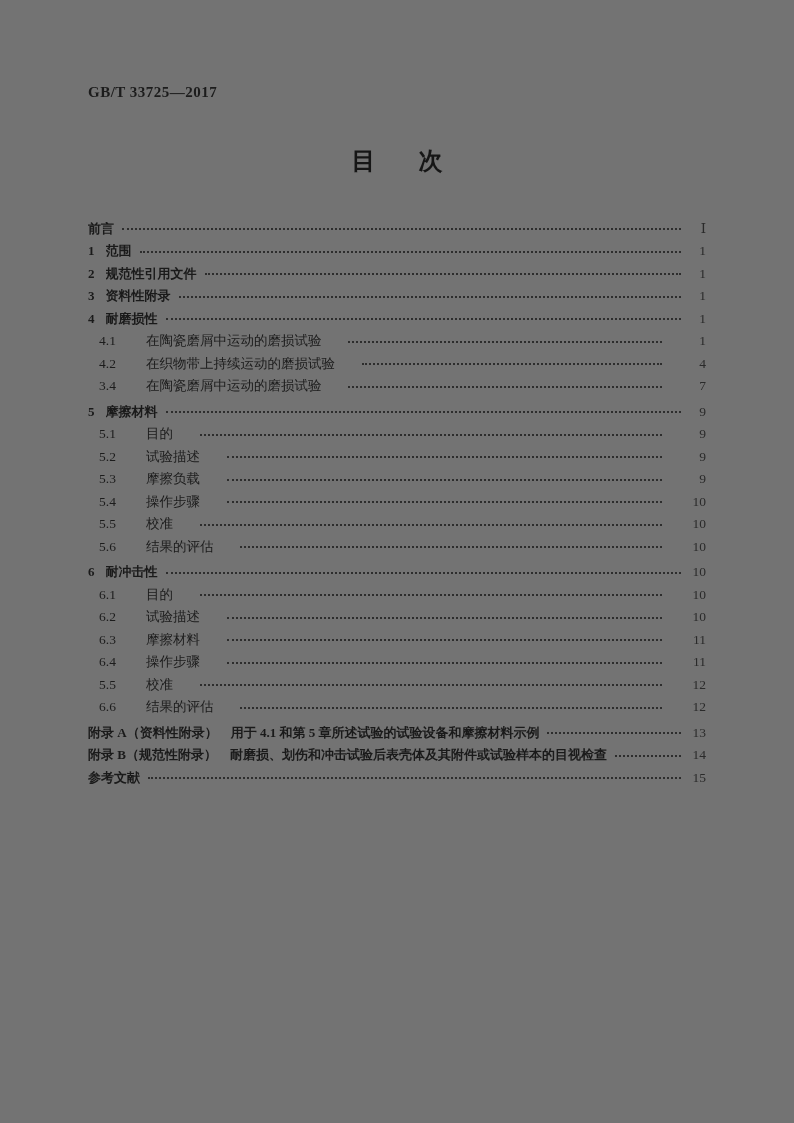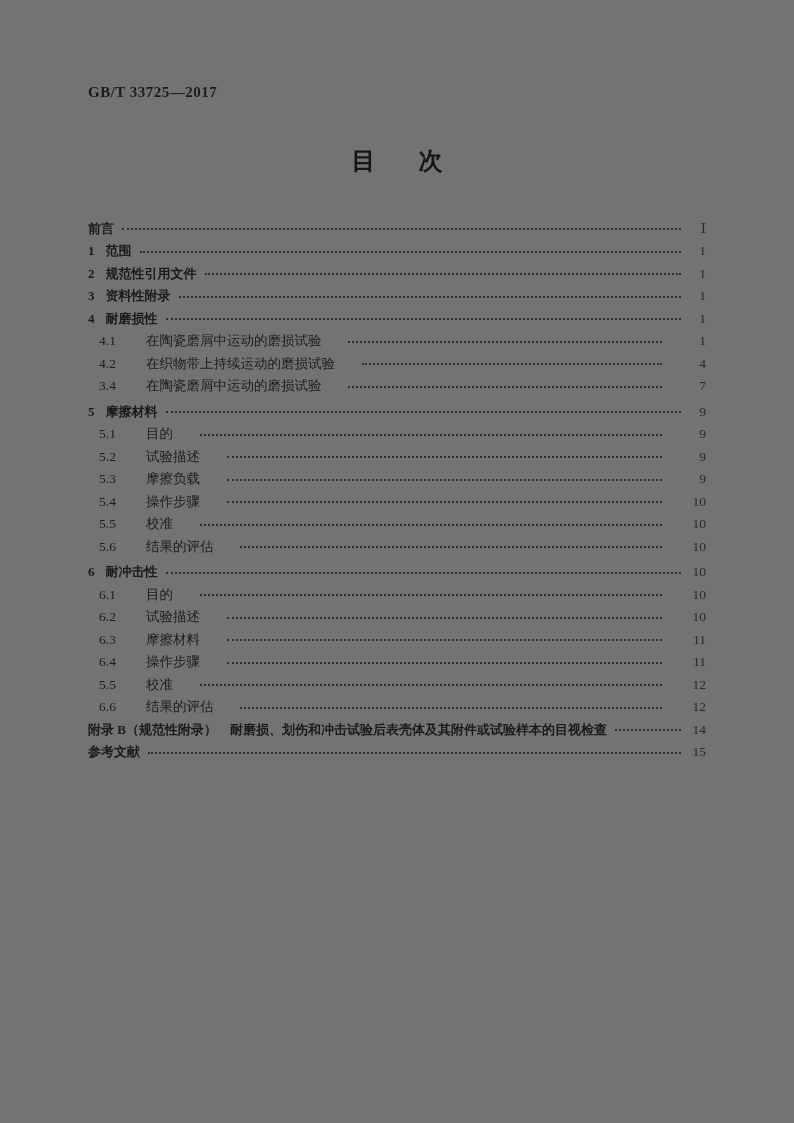--- a/index.html
+++ b/index.html
@@ -220,20 +220,26 @@
         <span class="toc-label">校准</span>
         <span class="toc-dots"></span>
         <span class="toc-page">12</span>
       </div>
       <div class="toc-row level1">
         <span class="toc-num">6.6</span>
         <span class="toc-label">结果的评估</span>
         <span class="toc-dots"></span>
         <span class="toc-page">12</span>
       </div>
+      <div class="toc-row level0 gap">
+
+        <span class="toc-label">附录 A（资料性附录）　用于 4.1 和第 5 章所述试验的试验设备和摩擦材料示例</span>
+        <span class="toc-dots"></span>
+        <span class="toc-page">13</span>
+      </div>
       <div class="toc-row level0">
 
         <span class="toc-label">附录 B（规范性附录）　耐磨损、划伤和冲击试验后表壳体及其附件或试验样本的目视检查</span>
         <span class="toc-dots"></span>
         <span class="toc-page">14</span>
       </div>
       <div class="toc-row level0">
 
         <span class="toc-label">参考文献</span>
         <span class="toc-dots"></span>

